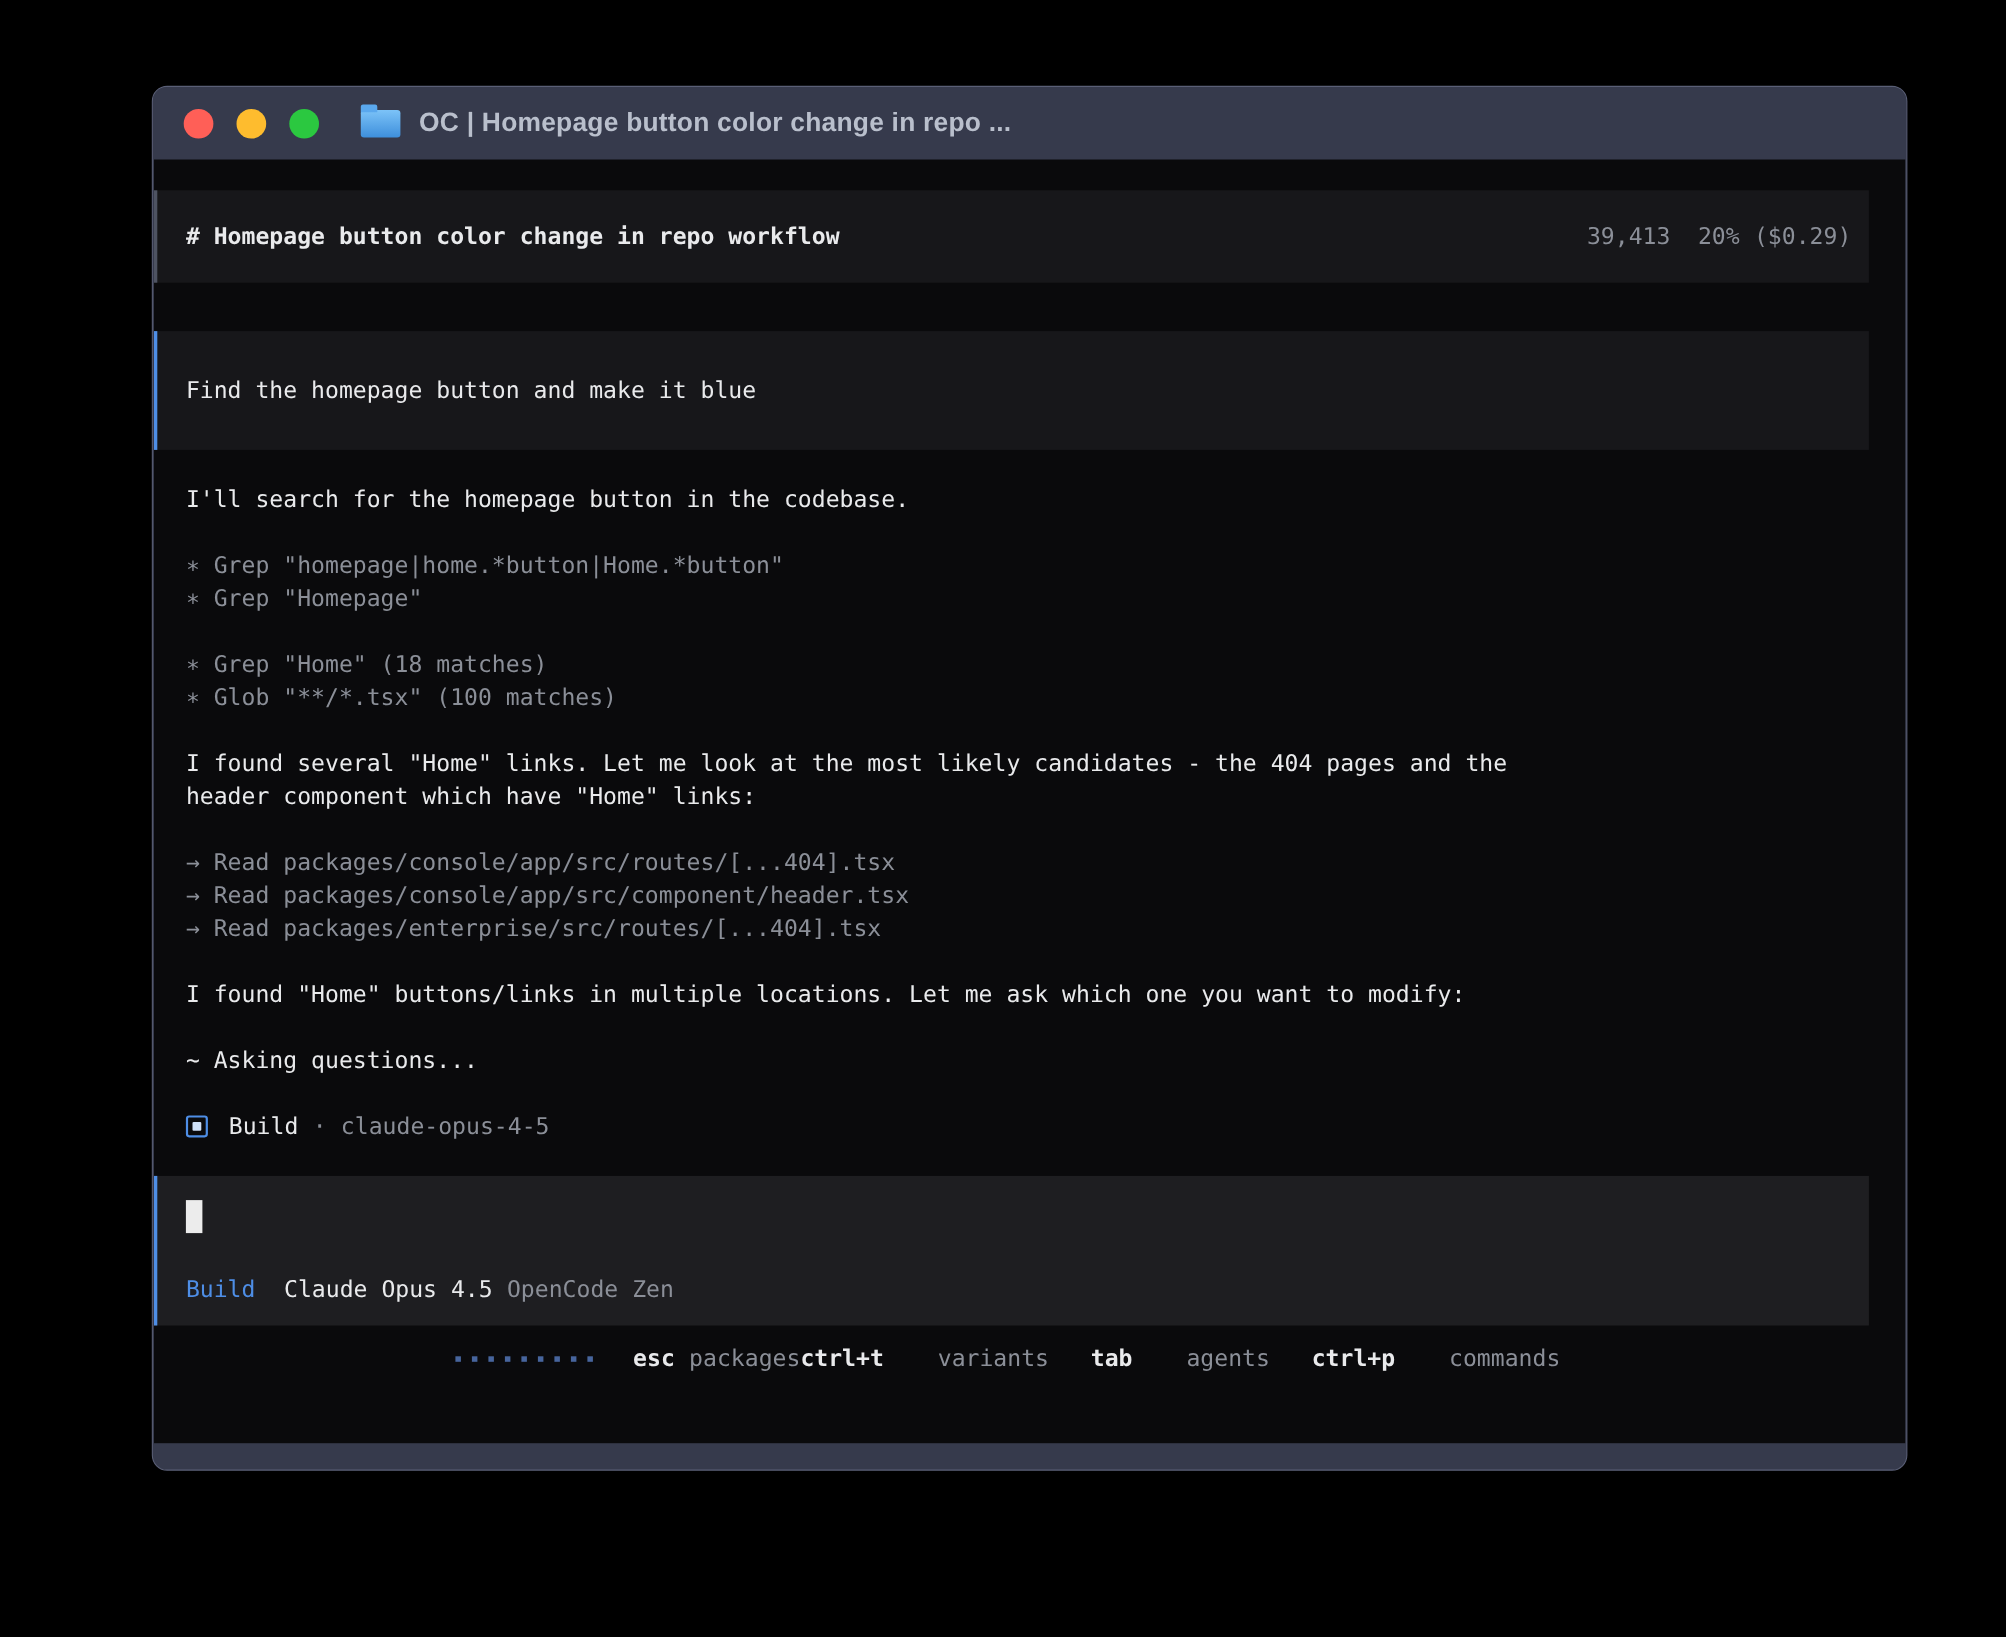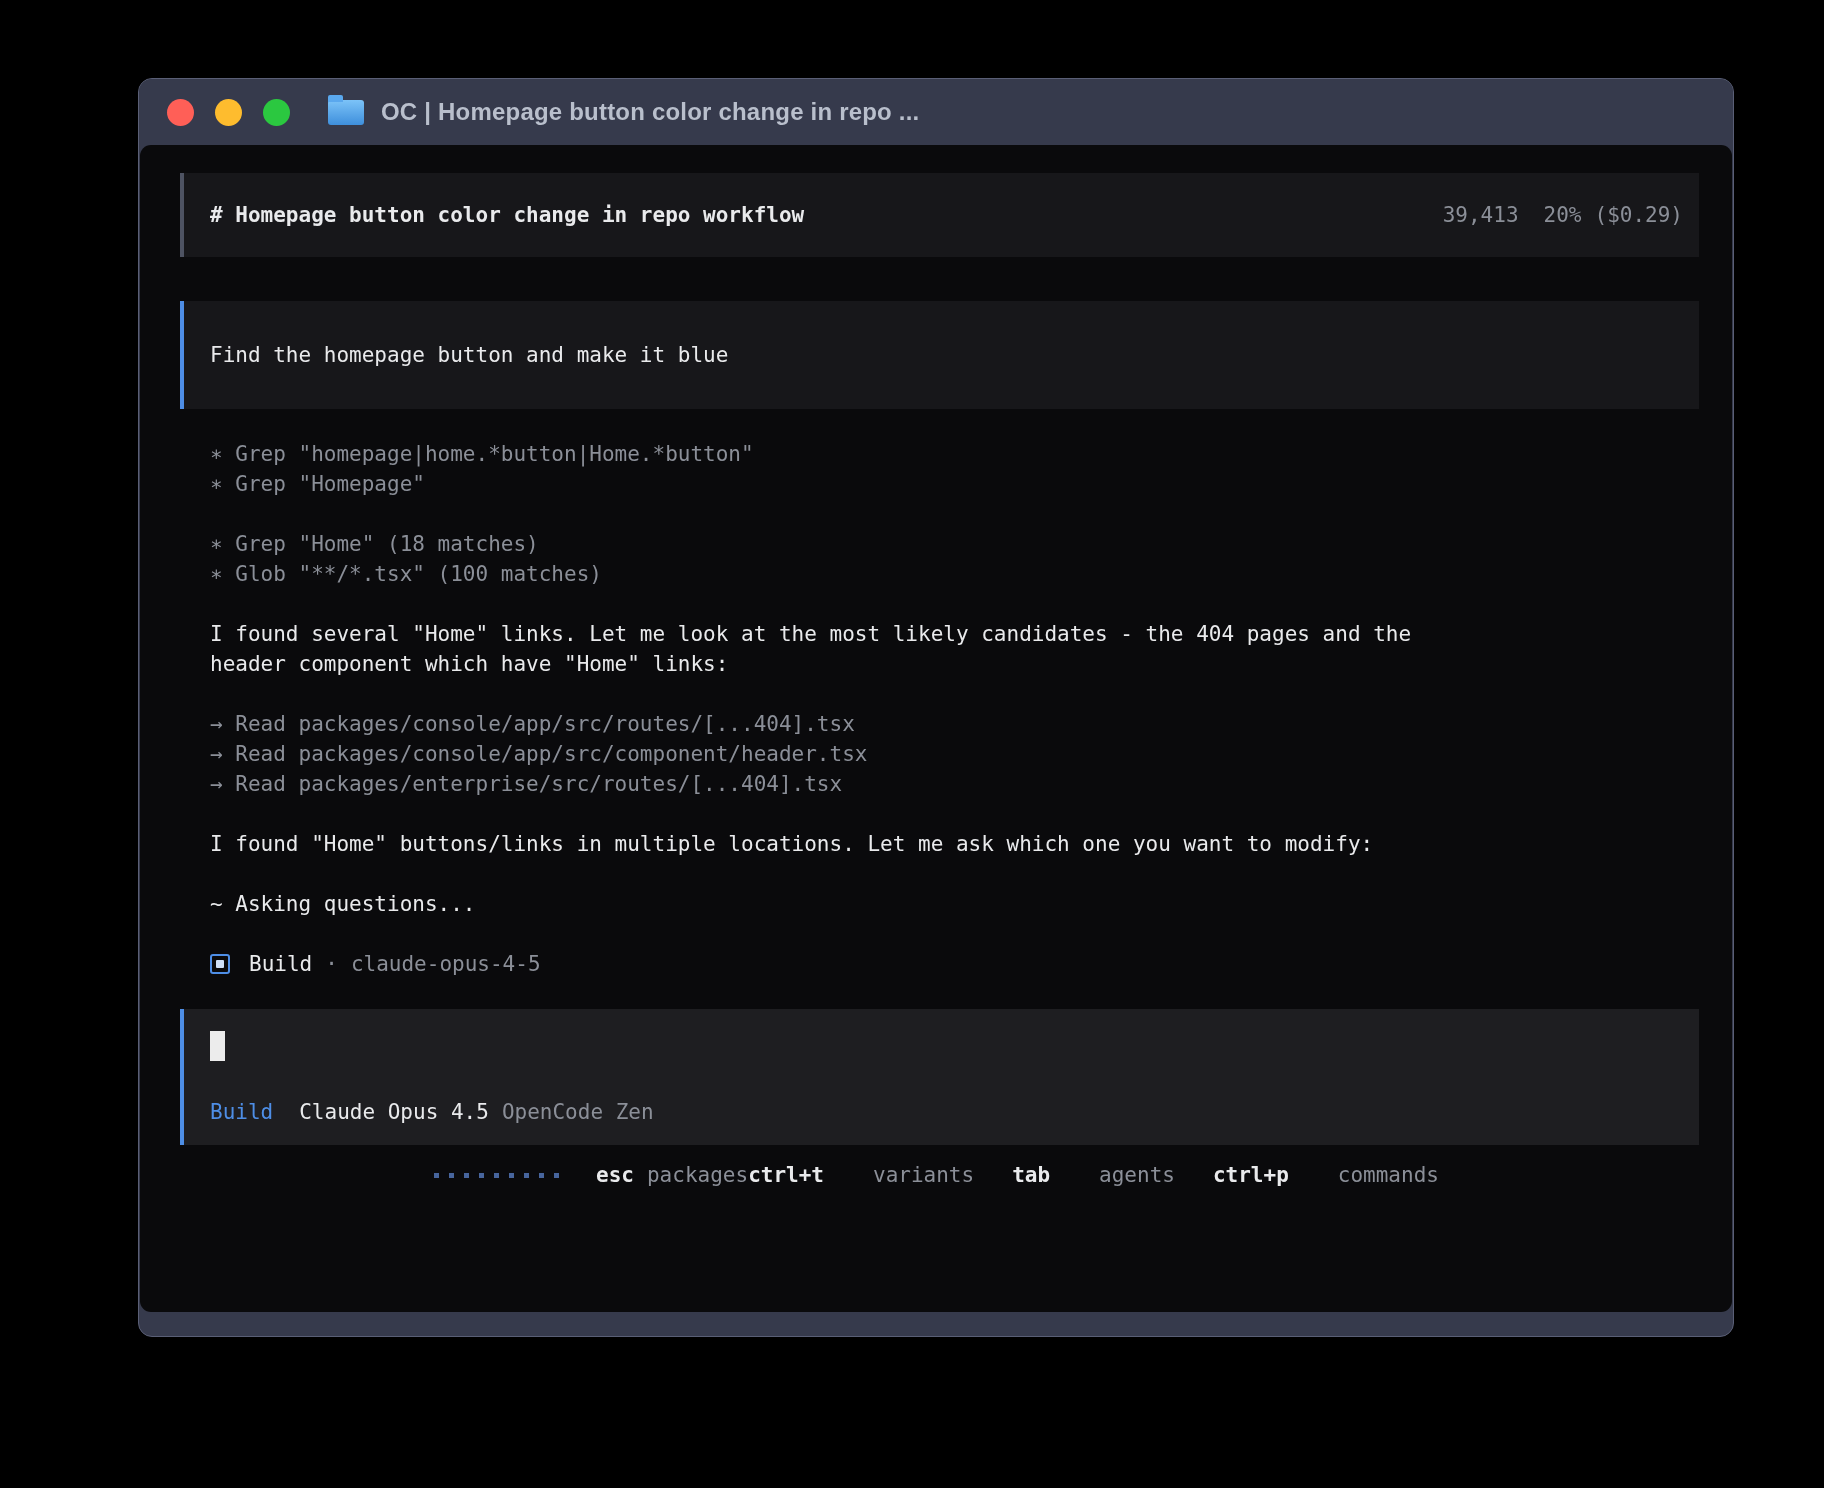--- a/index.html
+++ b/index.html
@@ -18,22 +18,22 @@
   .light.red{background:var(--traffic-red);}
   .light.yellow{background:var(--traffic-yellow);}
   .light.green{background:var(--traffic-green);}
   .folder{position:relative;width:36px;height:25px;margin-left:38px;border-radius:3px;
     background:linear-gradient(180deg,#7cc3f8 0%,#3e8fdc 100%);}
   .folder::before{content:"";position:absolute;top:-5px;left:0;width:15px;height:7px;border-radius:2px 2px 0 0;
     background:#5aa8ee;}
   .window-title{margin-left:17px;font-family:"Liberation Sans",sans-serif;font-weight:bold;font-size:24px;
     color:var(--title-text);letter-spacing:.2px;}
   .terminal{position:absolute;top:66px;left:1px;right:1px;bottom:24px;box-sizing:border-box;
-    background:var(--terminal-bg);padding:28px 33px 0 70px;overflow:hidden;
-    font-family:"DejaVu Sans Mono",monospace;font-size:21px;line-height:30px;color:var(--text-primary);border-radius:11px;}
+    background:var(--terminal-bg);padding:28px 33px 0 29px;overflow:hidden;
+    font-family:"DejaVu Sans Mono",monospace;font-size:21px;line-height:30px;color:var(--text-primary);}
   
   .block{margin-left:-30px;box-sizing:border-box;}
   .header-block{height:84px;background:var(--block-bg);border-left:4px solid var(--header-border);
     display:flex;align-items:center;justify-content:space-between;padding:0 16px 0 26px;margin-bottom:44px;}
   .header-title{font-weight:bold;color:var(--text-primary);}
   .header-stats{display:flex;color:var(--text-muted);}
   .header-stats .tokens{margin-right:25px;}
   .header-stats .pct{margin-right:13px;}
   .user-block{height:108px;background:var(--block-bg);border-left:4px solid var(--accent-blue);
     display:flex;align-items:center;padding:0 16px 0 26px;margin-bottom:30px;}
@@ -89,20 +89,23 @@
           <span class="pct">20%</span>
           <span class="cost">($0.29)</span>
         </div>
       </div>
 
       <div class="block user-block">
         <span>Find the homepage button and make it blue</span>
       </div>
 
       <div id="transcript">
+          <div class="group text">
+            <div class="line">I'll search for the homepage button in the codebase.</div>
+          </div>
           <div class="group tool">
             <div class="line">∗ Grep "homepage|home.*button|Home.*button"</div>
             <div class="line">∗ Grep "Homepage"</div>
           </div>
           <div class="group tool">
             <div class="line">∗ Grep "Home" (18 matches)</div>
             <div class="line">∗ Glob "**/*.tsx" (100 matches)</div>
           </div>
           <div class="group text">
             <div class="line">I found several "Home" links. Let me look at the most likely candidates - the 404 pages and the</div>

